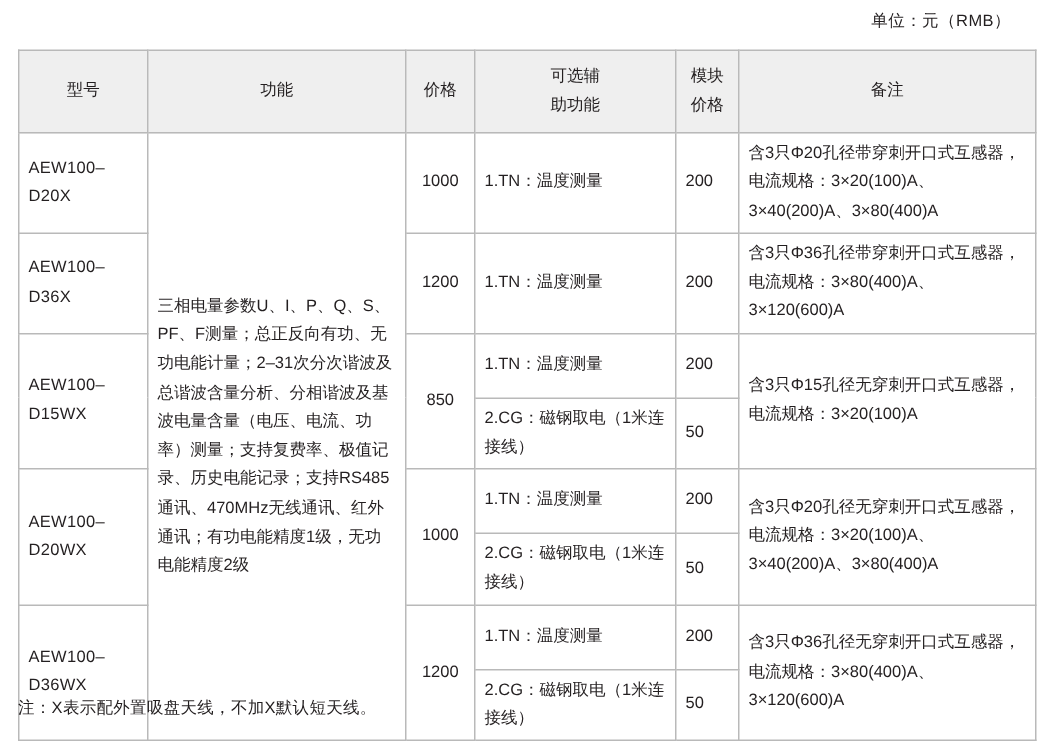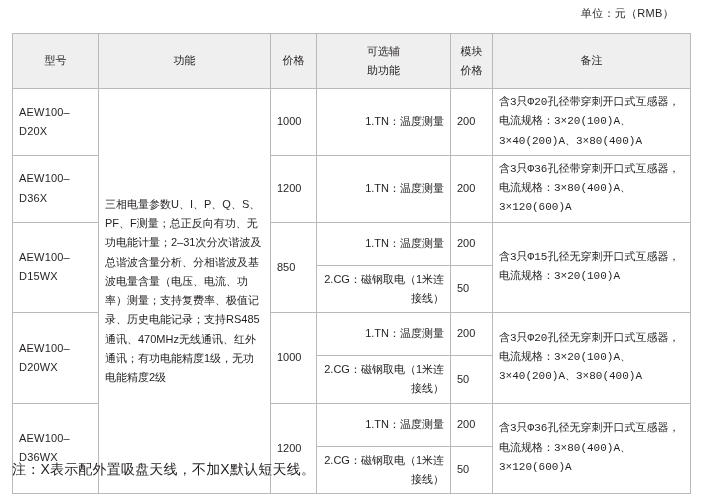--- a/index.html
+++ b/index.html
@@ -61,46 +61,46 @@
     text-align: left;
     font-size: 11.5px;
     letter-spacing: 0.2px;
   }
   td.func {
     text-align: left;
     font-size: 11.5px;
     line-height: 2.0;
   }
   td.price {
+    text-align: center;
     font-size: 11.5px;
   }
   td.aux {
-    text-align: right;
+    text-align: left;
     font-size: 11px;
     height: 34px;
   }
   td.modprice {
     text-align: left;
     font-size: 11.5px;
   }
   td.remark {
     text-align: left;
     font-size: 11px;
     line-height: 1.9;
-    font-family: Liberation Mono, monospace;
   }
   .hdr-two-line {
     display: block;
     line-height: 1.7;
   }
   .note {
     position: absolute;
     left: 12px;
     bottom: 18px;
-    font-size: 14px;
+    font-size: 11px;
     color: #231f20;
     letter-spacing: 0.2px;
   }
 </style>
 </head>
 <body>
 
 <div class="unit-line">单位：元（RMB）</div>
 
 <div class="table-wrap">

